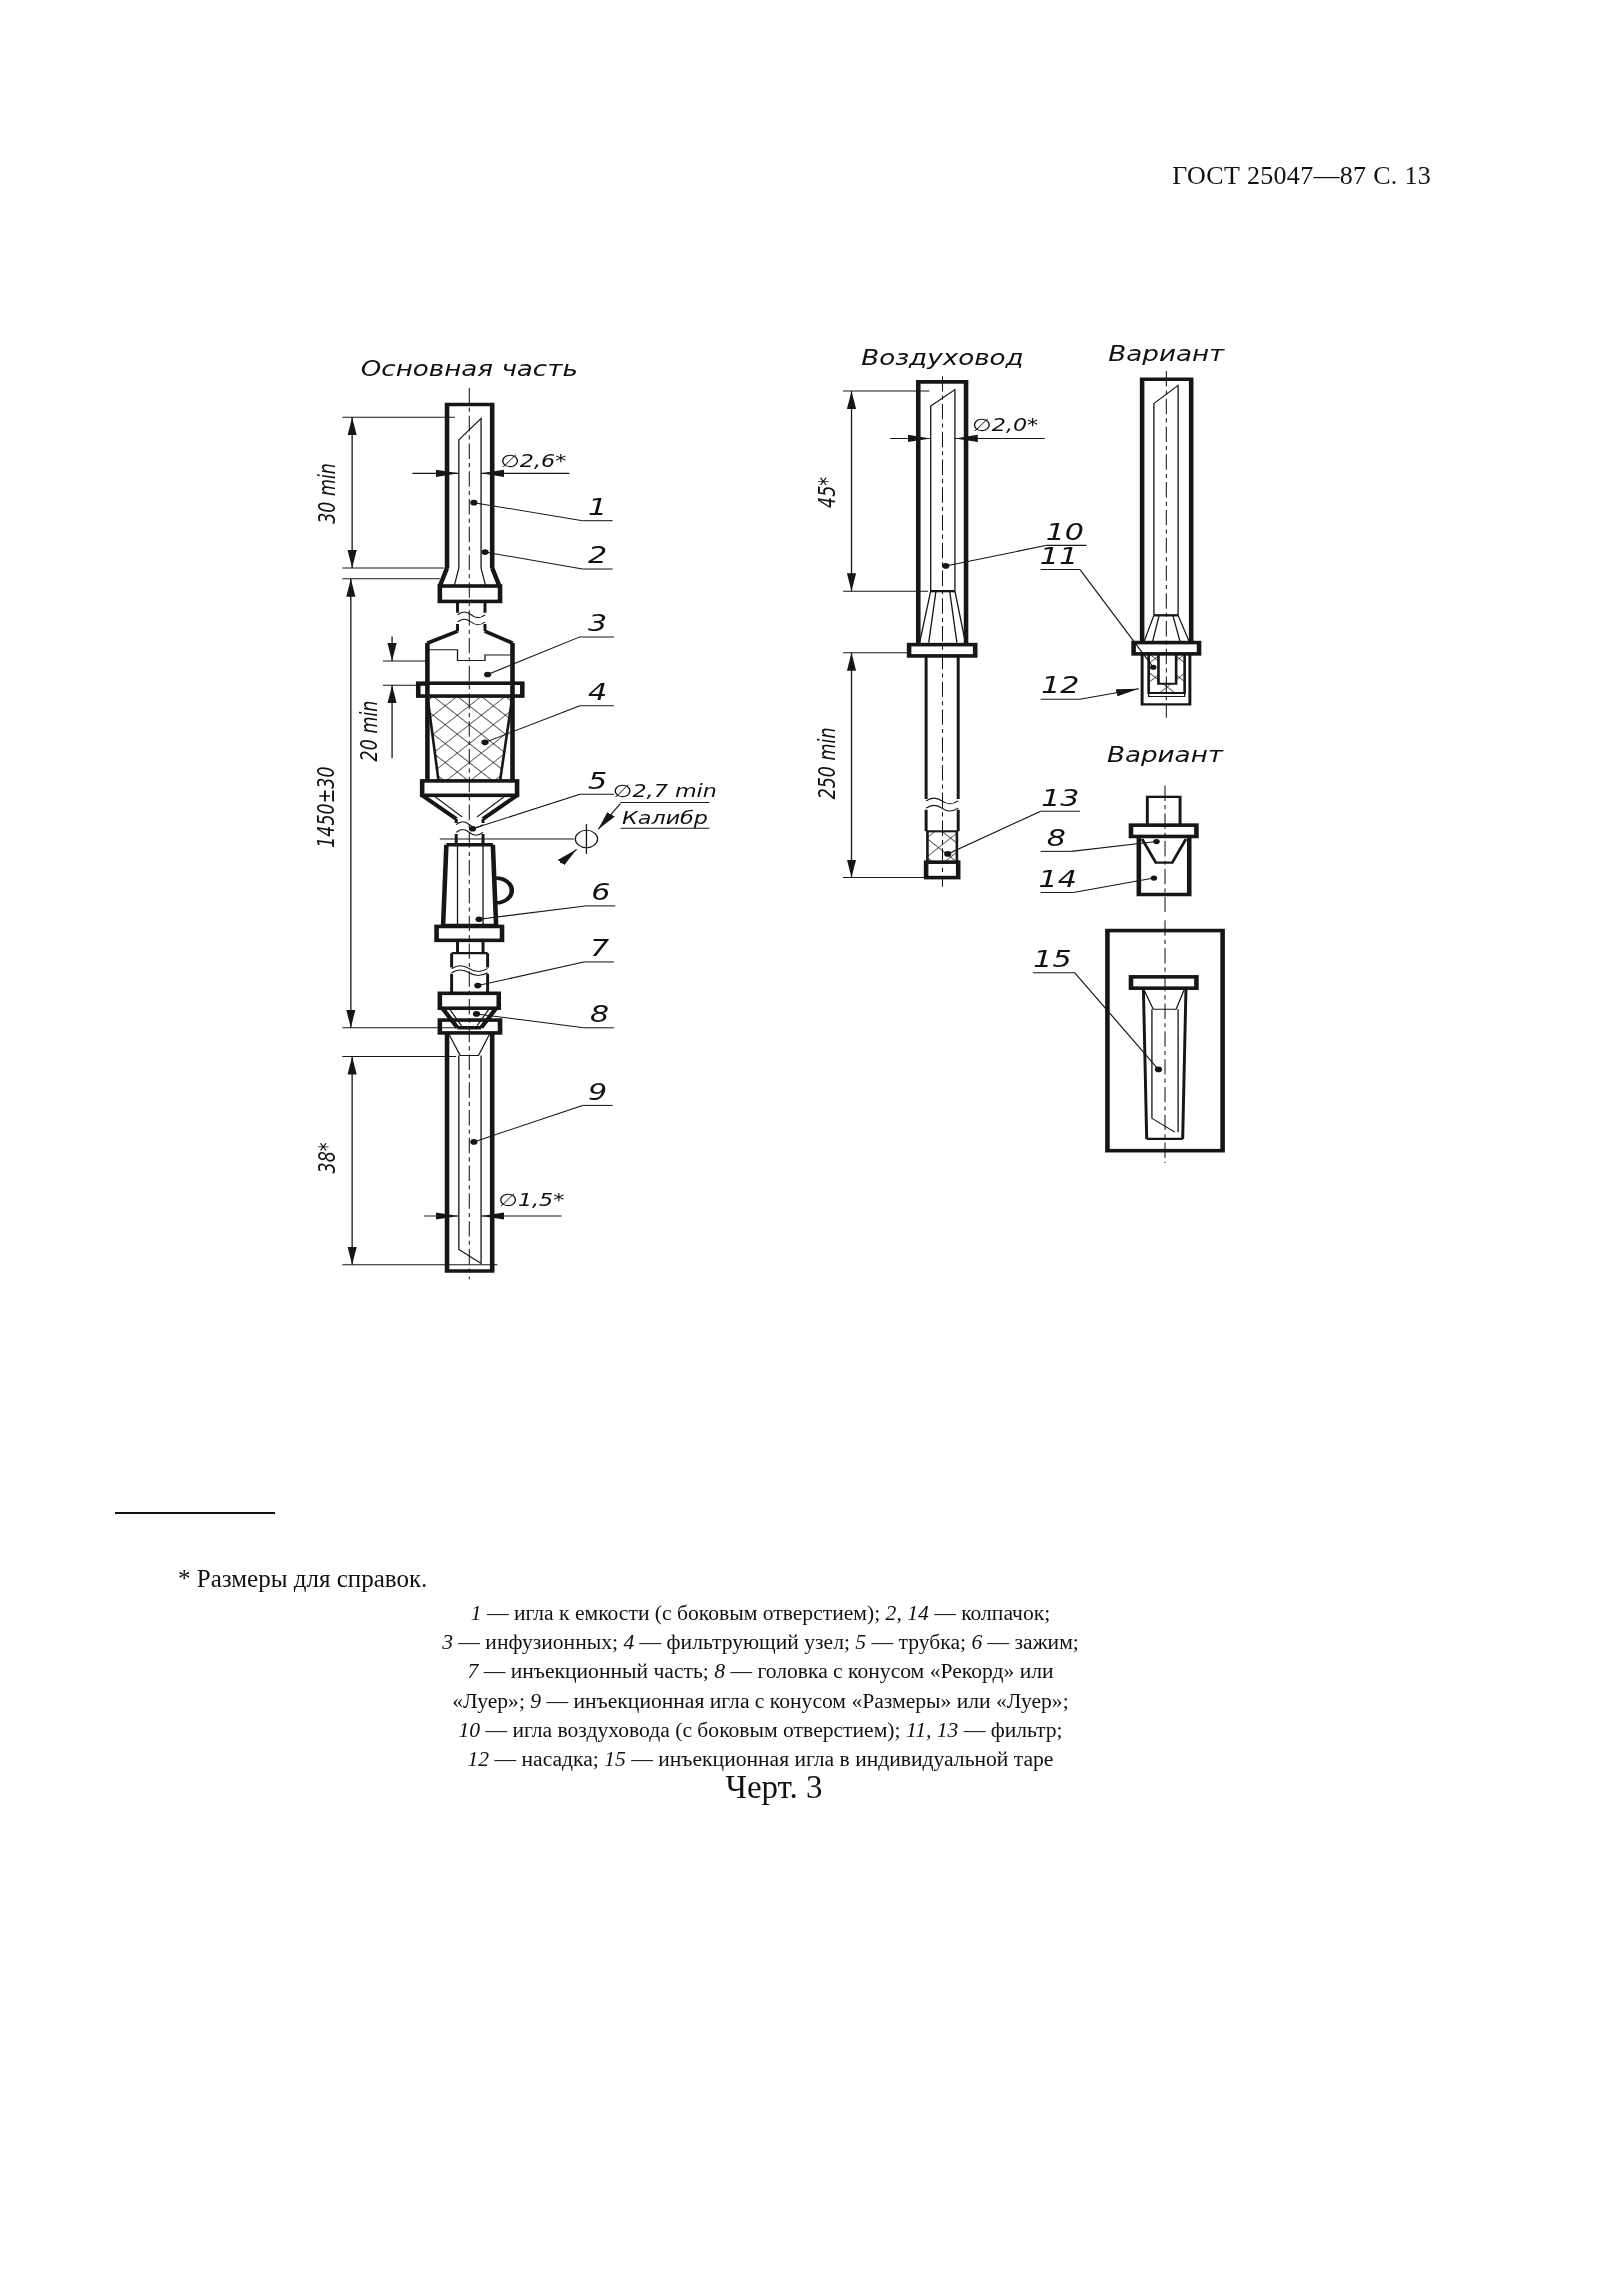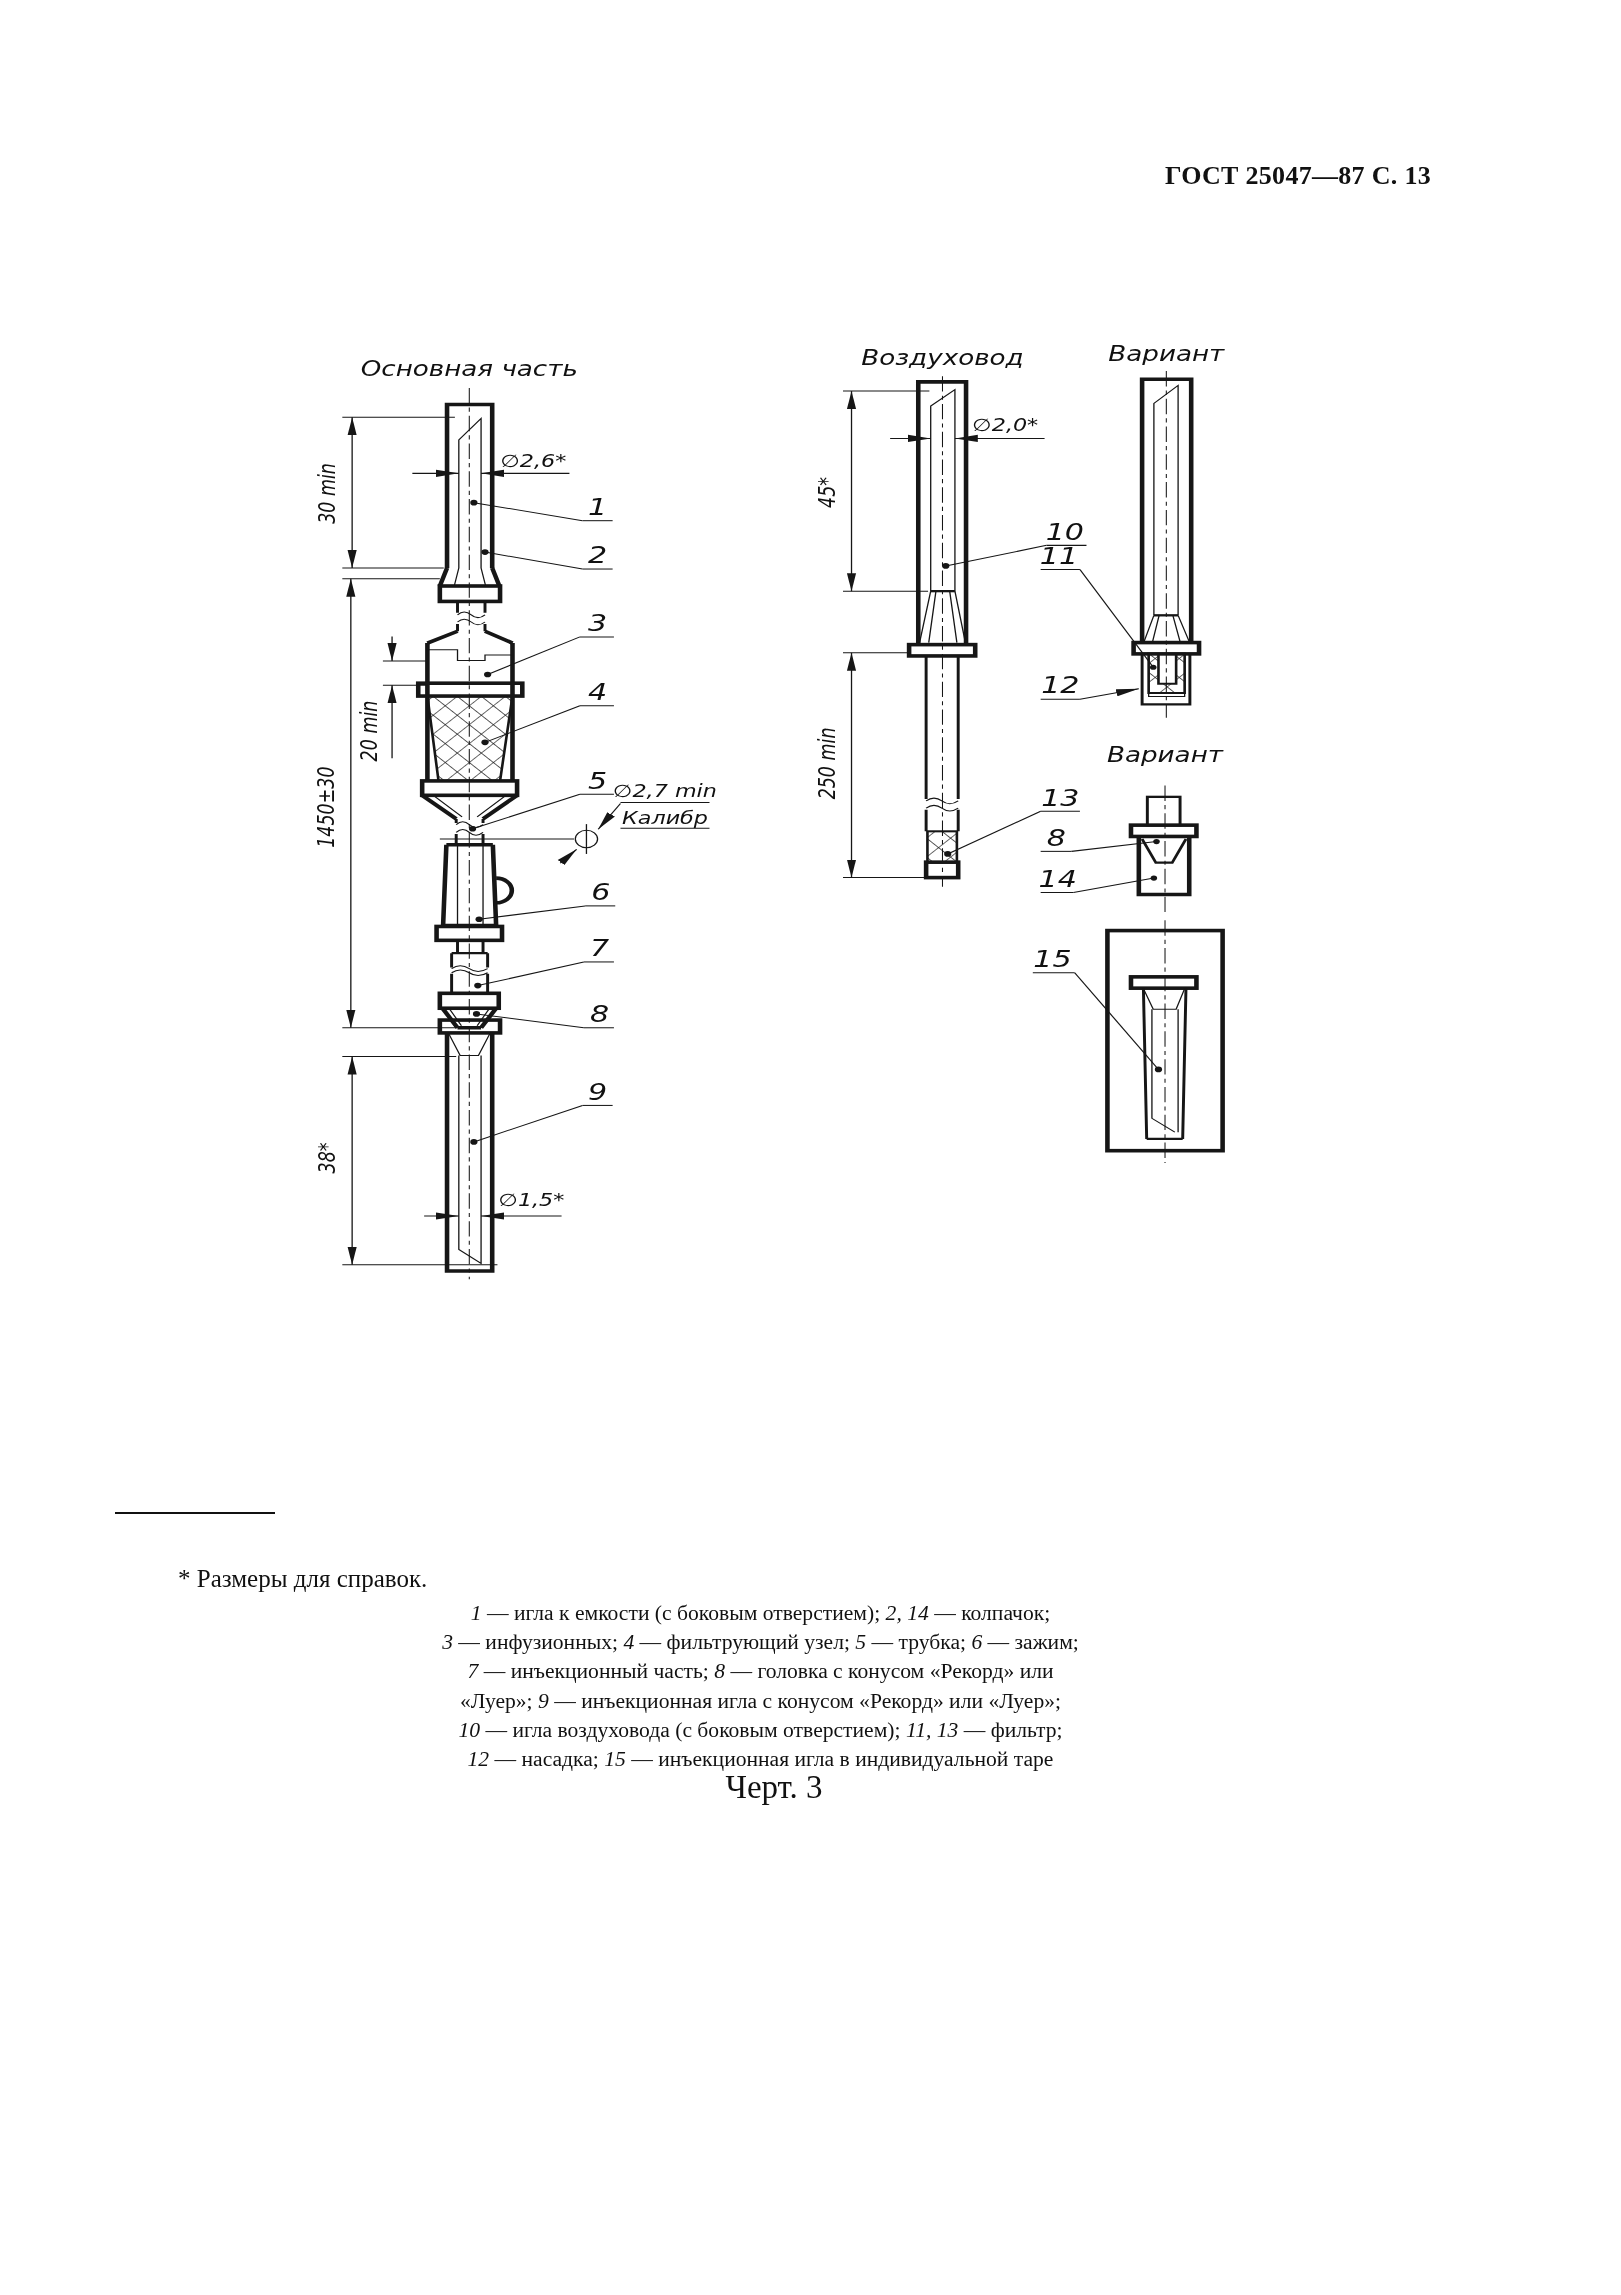--- a/index.html
+++ b/index.html
@@ -1,18 +1,18 @@
 <!DOCTYPE html>
 <html style="font-size:10.5px"><head>
 <meta charset="utf-8">
 <style>
   html,body{margin:0;padding:0;background:#e8e8e8;}
   .page{position:relative;width:1621px;height:2295px;background:#ffffff;
         font-family:"Liberation Serif",serif;color:#111;overflow:hidden;}
-  .hdr{position:absolute;top:161px;right:190px;font-size:26px;font-weight:bold;
+  .hdr{position:absolute;top:161px;right:190px;font-size:26px;font-weight:normal;
        letter-spacing:0.3px;white-space:nowrap;}
   .ttl{position:absolute;left:275px;top:267px;width:995px;text-align:center;
        font-size:27.5px;font-weight:bold;line-height:1.32;}
   .fnrule{position:absolute;left:115px;top:1512px;width:160px;border-top:2px solid #111;}
   .fnote{position:absolute;left:178px;top:1522px;font-size:25px;margin-top:43px;}
   .legend{position:absolute;left:353px;top:1596px;width:815px;text-align:center;
           font-size:21.6px;line-height:1.12;}
   .legend-line{margin:5px 0;}
   .legend .ref{font-style:italic;}
   .caption{position:absolute;left:316px;top:1769px;width:916px;text-align:center;font-size:33px;}
@@ -312,20 +312,20 @@
     </g>
   </svg>
 
   <div class="fnrule"></div>
   <div class="fnote">*  Размеры для справок.</div>
 
   <div class="legend" id="legend">
       <div class="legend-line"><span class="ref">1</span><span> — игла к емкости (с боковым отверстием); </span><span class="ref">2, 14</span><span> — колпачок;</span></div>
       <div class="legend-line"><span class="ref">3</span><span> — инфузионных; </span><span class="ref">4</span><span> — фильтрующий узел; </span><span class="ref">5</span><span> — трубка; </span><span class="ref">6</span><span> — зажим;</span></div>
       <div class="legend-line"><span class="ref">7</span><span> — инъекционный часть;  </span><span class="ref">8</span><span> — головка с конусом  «Рекорд» или</span></div>
-      <div class="legend-line"><span>«Луер»; </span><span class="ref">9</span><span> — инъекционная игла с конусом «Рекорд» или «Луер»;</span></div>
+      <div class="legend-line"><span>«Луер»; </span><span class="ref">9</span><span> — инъекционная игла с конусом «Размеры» или «Луер»;</span></div>
       <div class="legend-line"><span class="ref">10</span><span> — игла воздуховода (с боковым отверстием); </span><span class="ref">11, 13</span><span> — фильтр;</span></div>
       <div class="legend-line"><span class="ref">12</span><span> — насадка; </span><span class="ref">15</span><span> — инъекционная игла в индивидуальной таре</span></div>
     </div>
 
   <div class="caption">Черт. 3</div>
 </div>
 
 
 </body></html>

